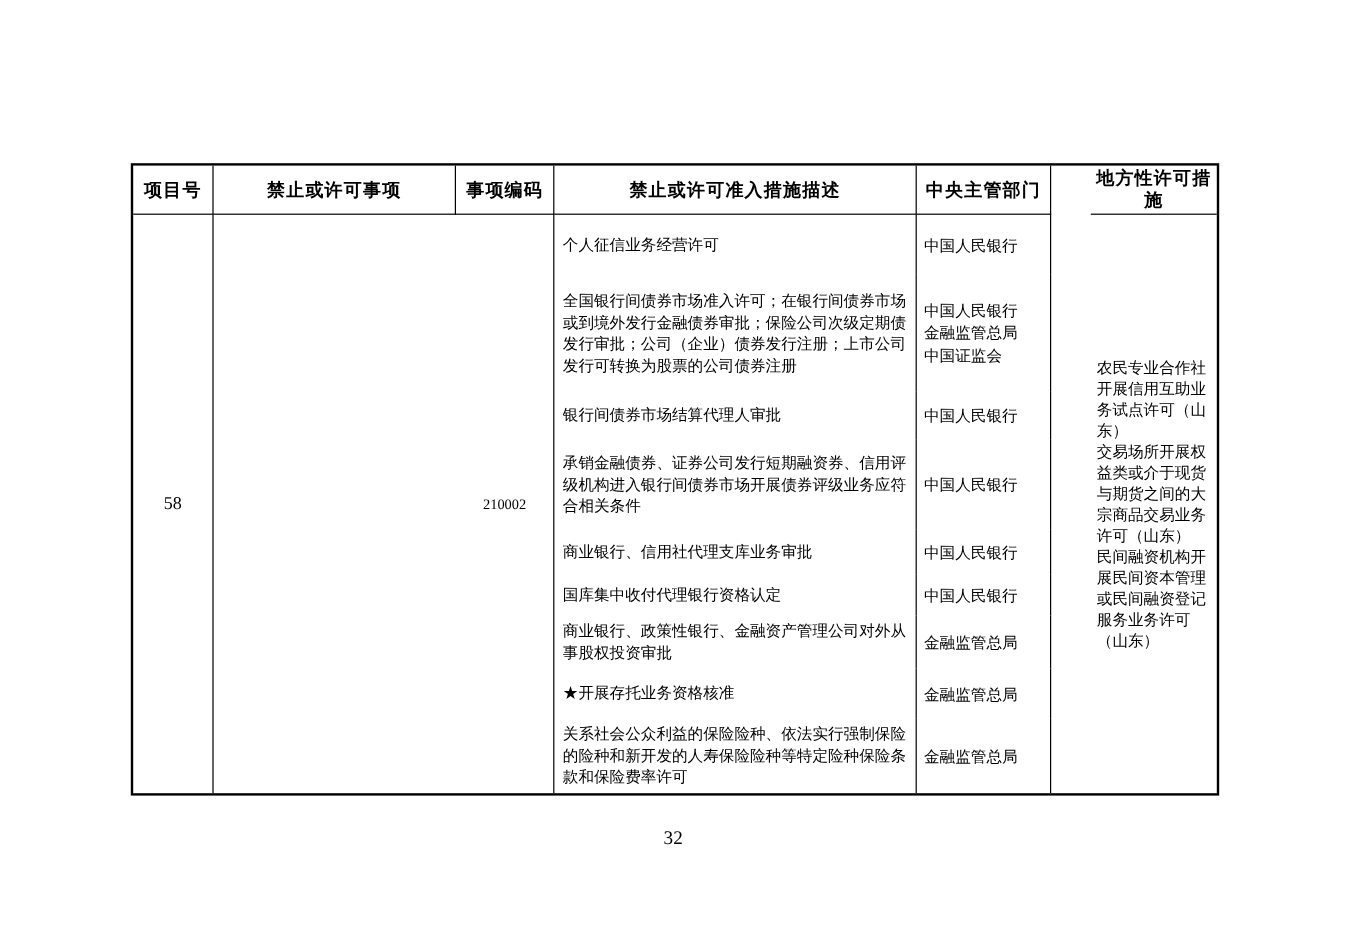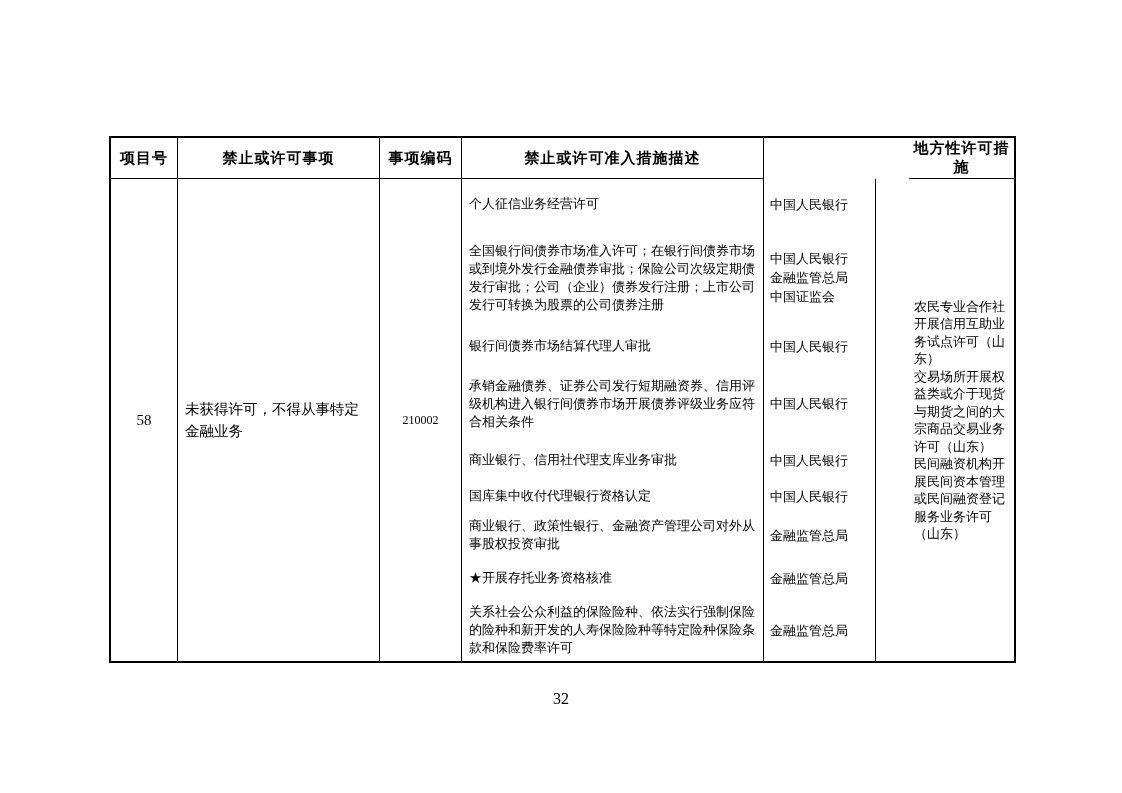--- a/index.html
+++ b/index.html
@@ -94,24 +94,24 @@
 </head>
 <body>
 
 <div class="sheet">
   <div class="grid">
 
     <div class="hcell vline c1">项目号</div>
     <div class="hcell vline c2">禁止或许可事项</div>
     <div class="hcell vline c3">事项编码</div>
     <div class="hcell vline c4">禁止或许可准入措施描述</div>
+    <div class="hcell vline c5">中央主管部门</div>
     <div class="hcell c6">地方性许可措施</div>
 
     <div class="centered vline c1 bodyspan">58</div>
-    <div class="item-cell vline c2 bodyspan">未获得许可，不得从事特定金融业务</div>
     <div class="centered code-cell vline c3 bodyspan">210002</div>
 
     <div class="desc-cell vline c4 r1">个人征信业务经营许可</div>
     <div class="desc-cell vline c4 r2">全国银行间债券市场准入许可；在银行间债券市场或到境外发行金融债券审批；保险公司次级定期债发行审批；公司（企业）债券发行注册；上市公司发行可转换为股票的公司债券注册</div>
     <div class="desc-cell vline c4 r3">银行间债券市场结算代理人审批</div>
     <div class="desc-cell vline c4 r4">承销金融债券、证券公司发行短期融资券、信用评级机构进入银行间债券市场开展债券评级业务应符合相关条件</div>
     <div class="desc-cell vline c4 r5">商业银行、信用社代理支库业务审批</div>
     <div class="desc-cell vline c4 r6">国库集中收付代理银行资格认定</div>
     <div class="desc-cell vline c4 r7">商业银行、政策性银行、金融资产管理公司对外从事股权投资审批</div>
     <div class="desc-cell vline c4 r8">★开展存托业务资格核准</div>

